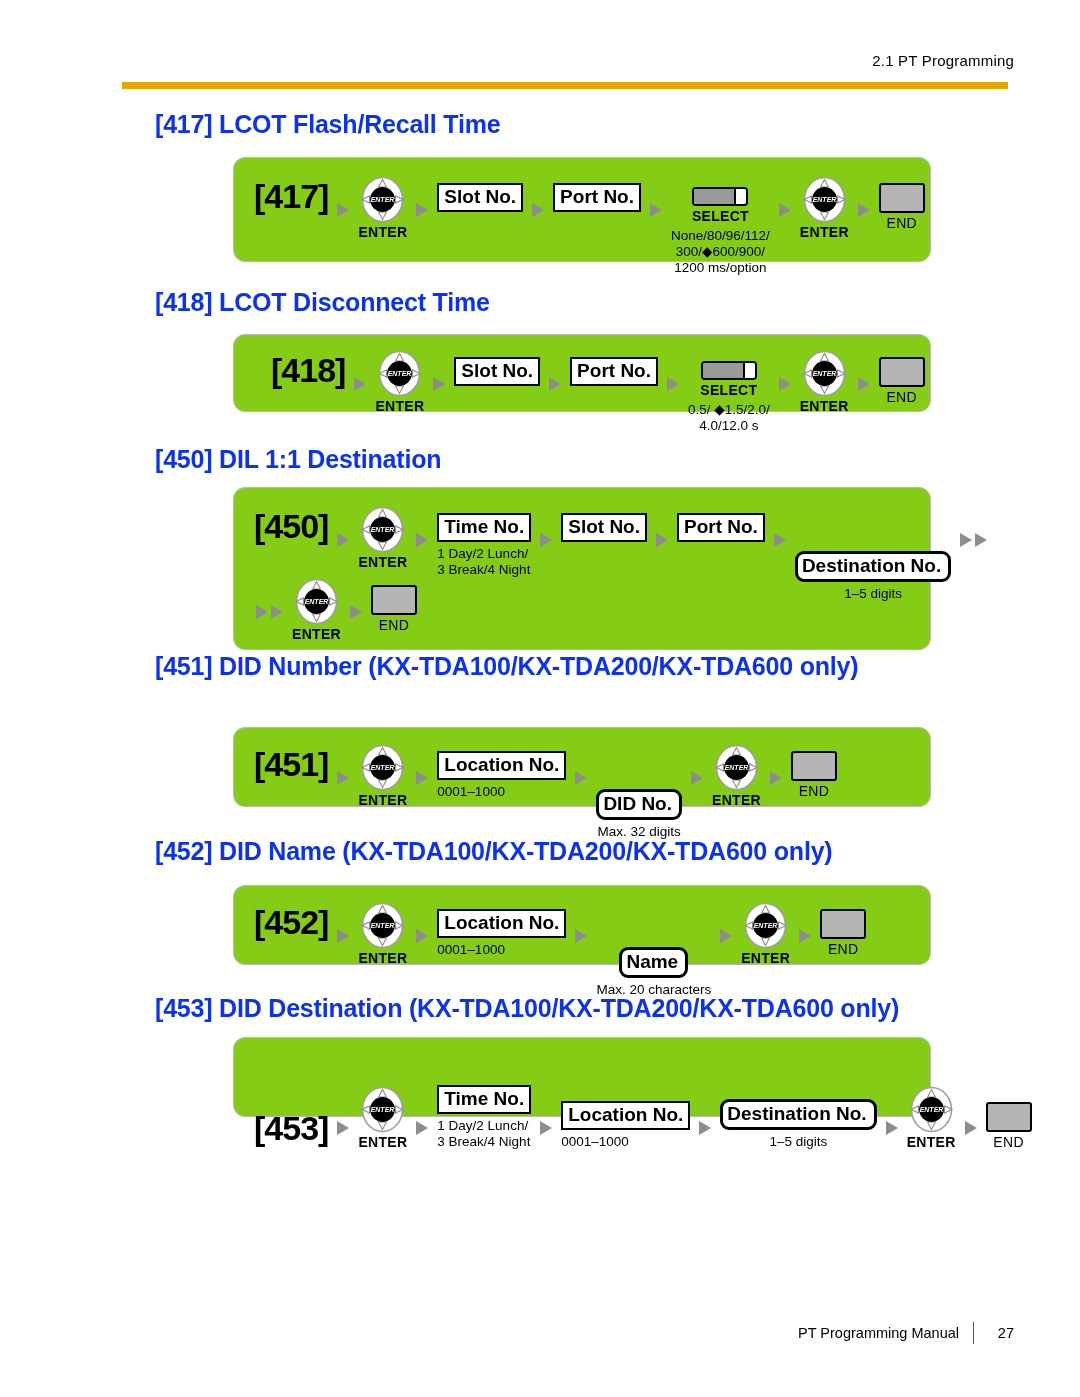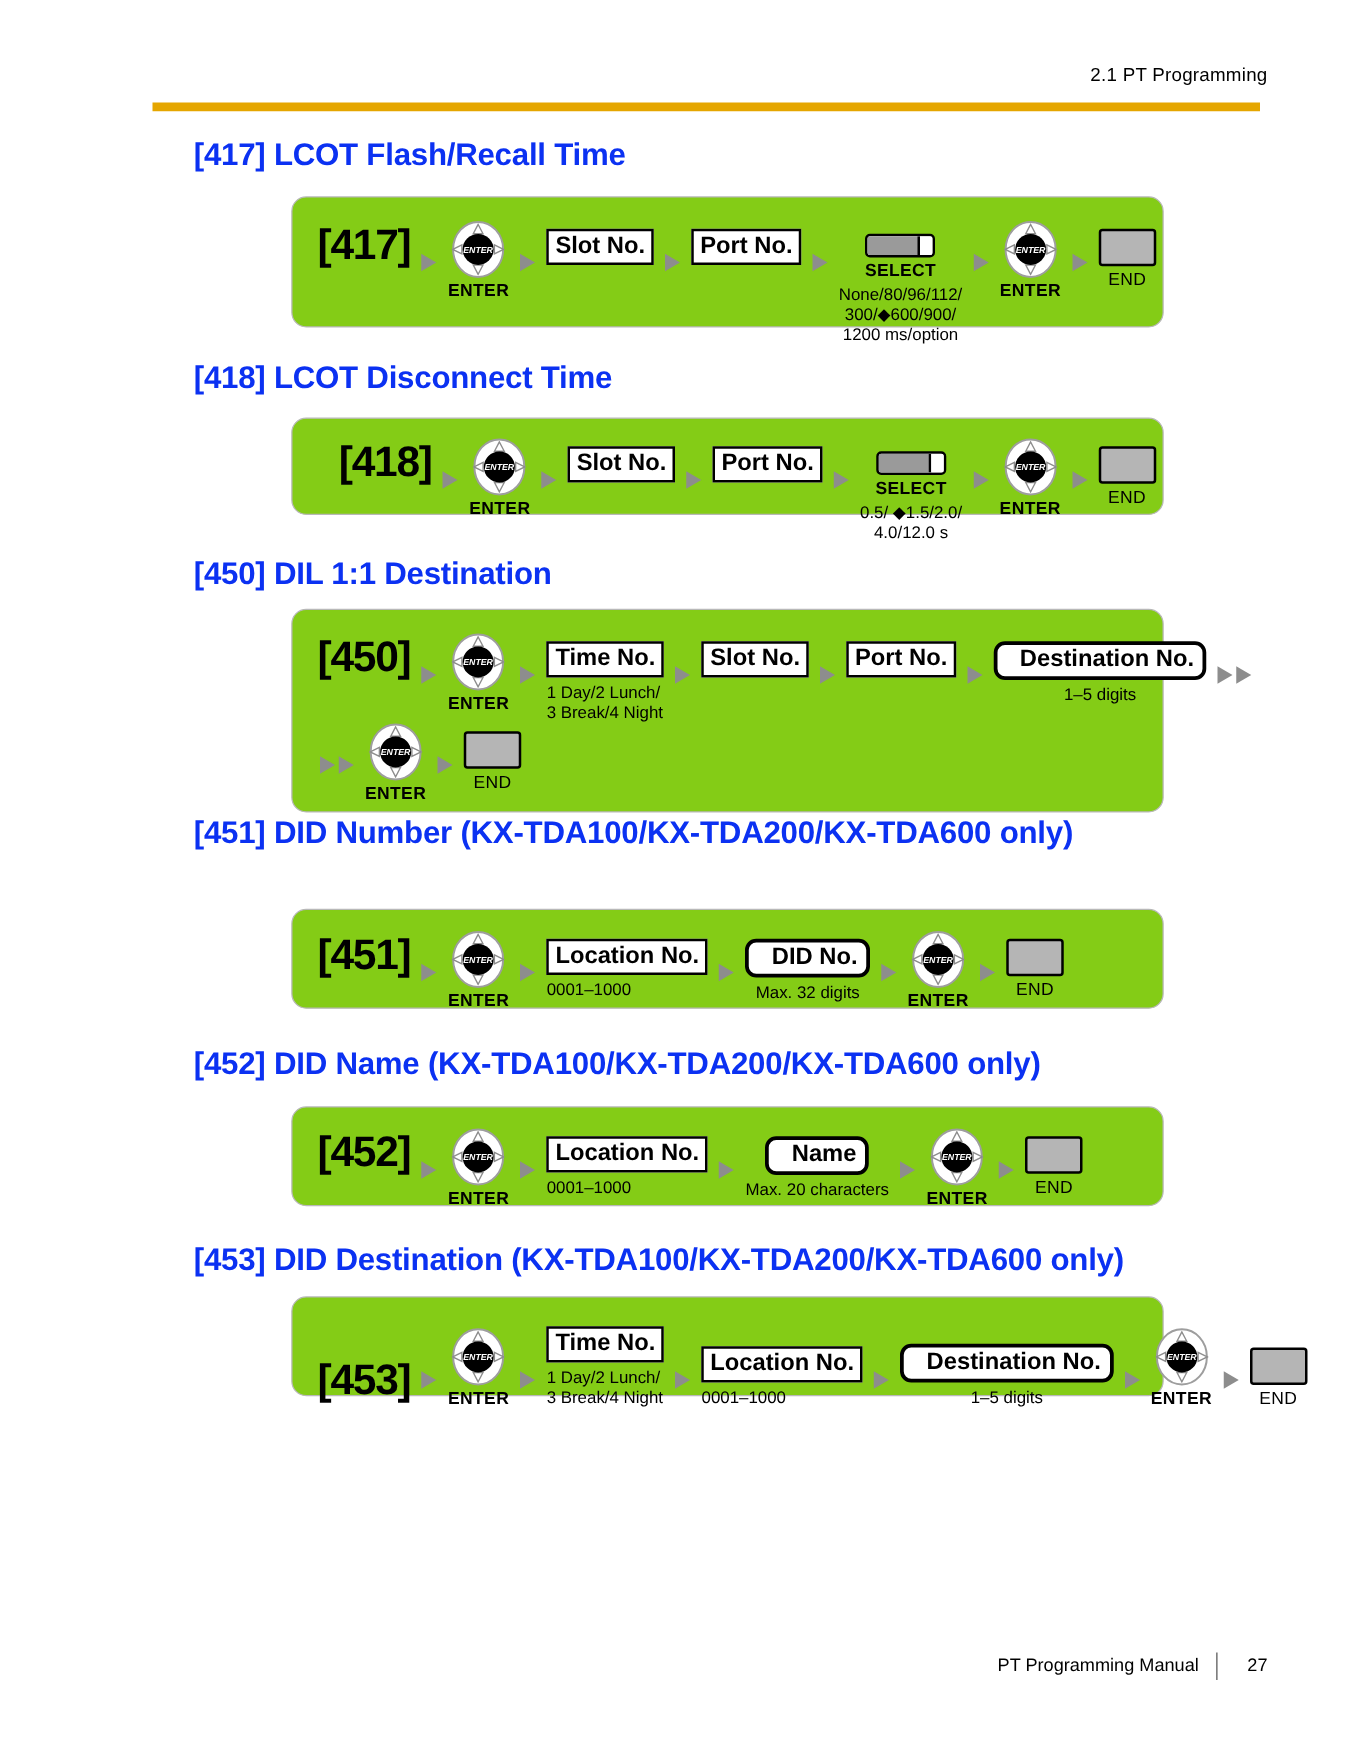--- a/index.html
+++ b/index.html
@@ -63,21 +63,22 @@
     background:#fff;
     font-size:19px; font-weight:bold;
     padding:1px 5px 2px 5px;
     white-space:nowrap;
     line-height:22px;
     box-sizing:border-box;
   }
   .keybox.thick{
     border:3px solid #000;
     border-radius:9px;
-    padding:1px 7px 2px 18px;
+    padding:1px 7px 2px 4px;
+    margin-top:38px;
   }
 
   
   .cap{
     font-size:13.5px; line-height:16px; white-space:nowrap;
     text-align:left; color:#000; margin-top:4px;
   }
   .cap.c{ text-align:center; }
 
   

